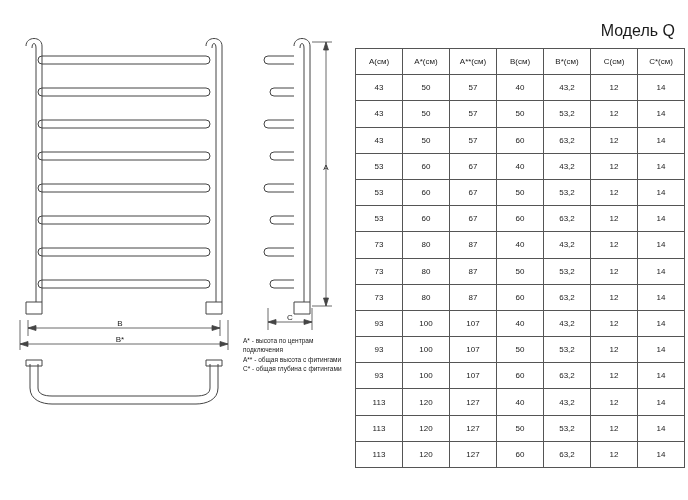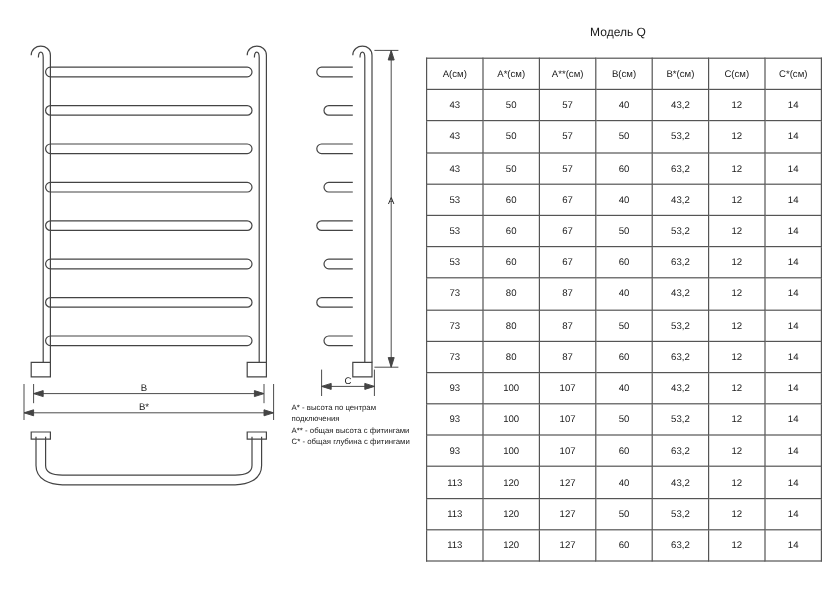--- a/index.html
+++ b/index.html
@@ -41,22 +41,22 @@
     color: #1a1a1a;
   }
   .notes div { white-space: pre-line; }
 
   
   .table-title {
     position: absolute;
     left: 355px;
     top: 22px;
     width: 320px;
-    text-align: center;
-    font-size: 10px;
+    text-align: right;
+    font-size: 16px;
     color: #1a1a1a;
   }
   table.spec {
     position: absolute;
     left: 355px;
     top: 48px;
     border-collapse: collapse;
     font-size: 8px;
     color: #1a1a1a;
   }

